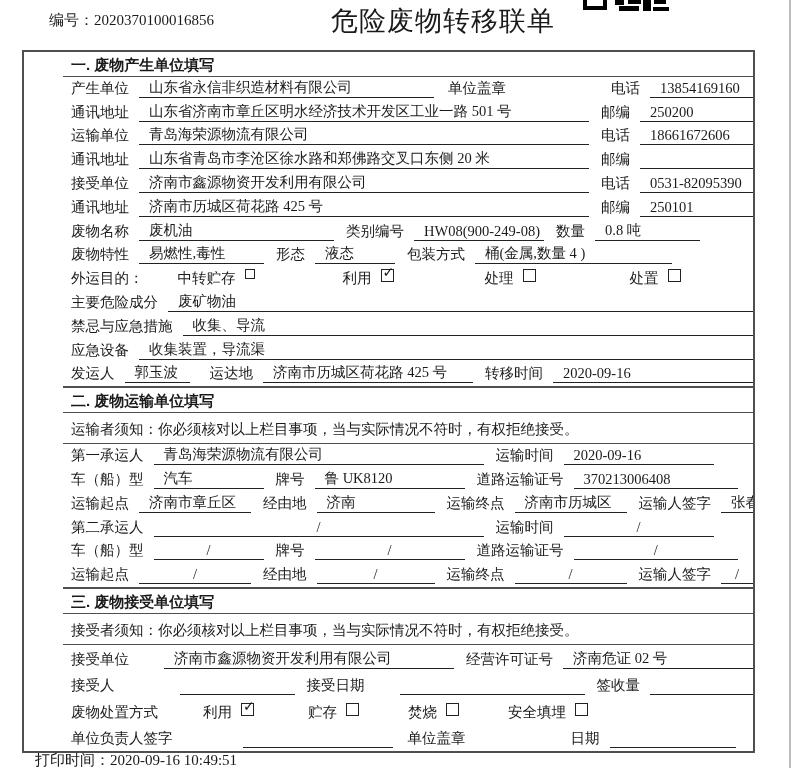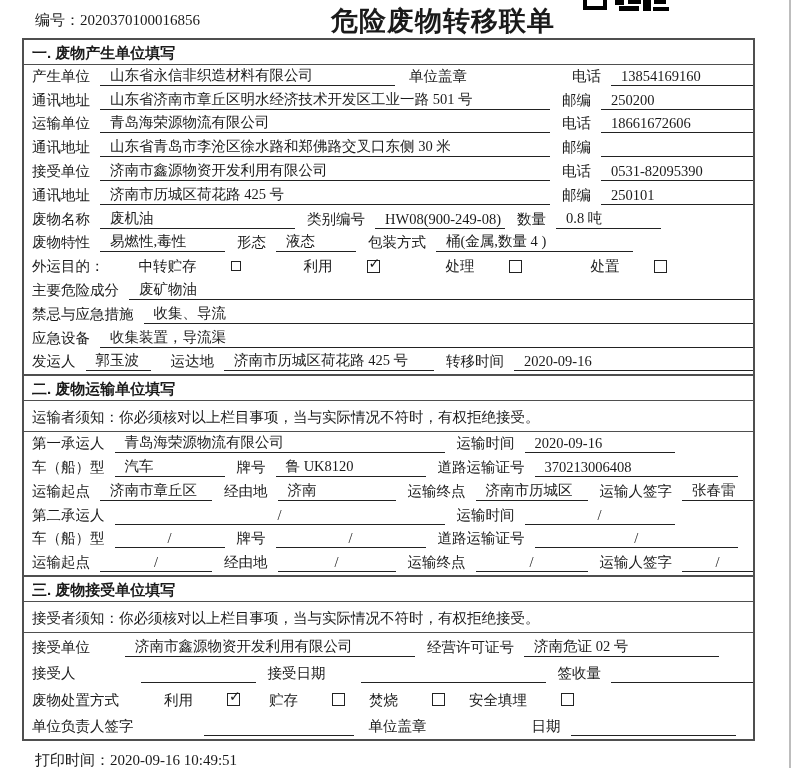--- a/index.html
+++ b/index.html
@@ -1,37 +1,37 @@
 <!DOCTYPE html>
 <html><head>
 <meta charset="utf-8">
 <style>
   html,body{margin:0;padding:0;background:#fff;}
   *{box-sizing:border-box;}
   .page{
     position:relative;width:796px;height:768px;background:#ffffff;overflow:hidden;
     font-family:"Liberation Serif","DejaVu Serif",serif;color:#1a1a1a;
   }
-  .serial{position:absolute;left:35px;top:11px;font-size:15px;white-space:nowrap;}
+  .serial{position:absolute;left:49px;top:11px;font-size:15px;white-space:nowrap;}
   .title{
-    position:absolute;left:331px;top:3px;margin:0;font-size:27px;font-weight:700;
+    position:absolute;left:331px;top:3px;margin:0;font-size:27px;font-weight:400;
     letter-spacing:1px;font-family:"Liberation Sans","DejaVu Sans",sans-serif;white-space:nowrap;
   }
   .qr{position:absolute;left:583px;top:0;width:86px;height:11px;overflow:hidden;}
   .qr i{position:absolute;background:#000;display:block;}
   .qr .q1{left:0;top:-12px;width:24px;height:22px;background:transparent;border:4px solid #000;}
   .qr .q2{left:32px;top:0;width:9px;height:5px;}
   .qr .q3{left:36px;top:6px;width:20px;height:5px;}
   .qr .q4{left:45px;top:0;width:13px;height:4px;}
   .qr .q5{left:60px;top:0;width:8px;height:11px;}
   .qr .q6{left:71px;top:0;width:12px;height:4px;}
   .qr .q7{left:70px;top:7px;width:16px;height:4px;}
   .form-box{
-    position:absolute;left:22px;top:38px;width:733px;
-    border:2px solid #4f4f4f;background:#fff;
+    position:absolute;left:22px;top:50px;width:733px;
+    border:2px solid #4f4f4f;background:#fff;padding-left:39px;
   }
   .sec + .sec{border-top:2px solid #4f4f4f;}
   .sec-h{
     height:25px;padding:4px 0 0 8px;border-bottom:1px solid #4f4f4f;
     font-family:"Liberation Sans","DejaVu Sans",sans-serif;font-weight:700;font-size:15px;
     white-space:nowrap;
   }
   .notice{
     height:31px;padding:7px 0 0 8px;border-bottom:1px solid #4f4f4f;
     font-size:14.5px;white-space:nowrap;
@@ -43,21 +43,21 @@
   .row.tall{height:26.5px;}
   .lab{margin-right:10px;flex:0 0 auto;}
   .val{
     border-bottom:1px solid #222;padding-left:10px;flex:0 0 auto;
     min-height:18px;overflow:visible;
   }
   .val.ctr{text-align:center;padding-left:0;}
   .val.fx{flex:1 1 auto;}
   .gap{flex:0 0 auto;}
   .gap.fx{flex:1 1 auto;}
-  .chk{display:flex;align-items:center;flex:0 0 auto;gap:25px;}
+  .chk{display:flex;align-items:flex-start;flex:0 0 auto;}
   .chk.fx{flex:1 1 auto;}
   .chk-x{margin-right:9px;}
   .box{width:13px;height:13px;border:1px solid #222;position:relative;flex:0 0 auto;margin-bottom:1px;}
   .box.sm{width:10px;height:10px;}
   .tick{position:absolute;left:1px;top:-5px;font-size:14px;font-weight:700;line-height:14px;font-family:"DejaVu Sans",sans-serif;}
   .print-line{position:absolute;left:35px;top:751px;font-size:15px;white-space:nowrap;}
   .page-edge{position:absolute;left:789px;top:0;width:2px;height:768px;background:#bdbdbd;}
 </style>
 </head>
 <body>
@@ -96,21 +96,21 @@
           <span class="fx val">250200</span>
         </div>
         <div class="row">
           <span class=" lab">运输单位</span>
           <span class=" val" style="width: 450px;">青岛海荣源物流有限公司</span>
           <span class=" lab" style="margin-left: 12px;">电话</span>
           <span class="fx val">18661672606</span>
         </div>
         <div class="row">
           <span class=" lab">通讯地址</span>
-          <span class=" val" style="width: 450px;">山东省青岛市李沧区徐水路和郑佛路交叉口东侧 30 米</span>
+          <span class=" val" style="width: 450px;">山东省青岛市李沧区徐水路和郑佛路交叉口东侧 20 米</span>
           <span class=" lab" style="margin-left: 12px;">邮编</span>
           <span class="fx val"></span>
         </div>
         <div class="row">
           <span class=" lab">接受单位</span>
           <span class=" val" style="width: 450px;">济南市鑫源物资开发利用有限公司</span>
           <span class=" lab" style="margin-left: 12px;">电话</span>
           <span class="fx val">0531-82095390</span>
         </div>
         <div class="row">

